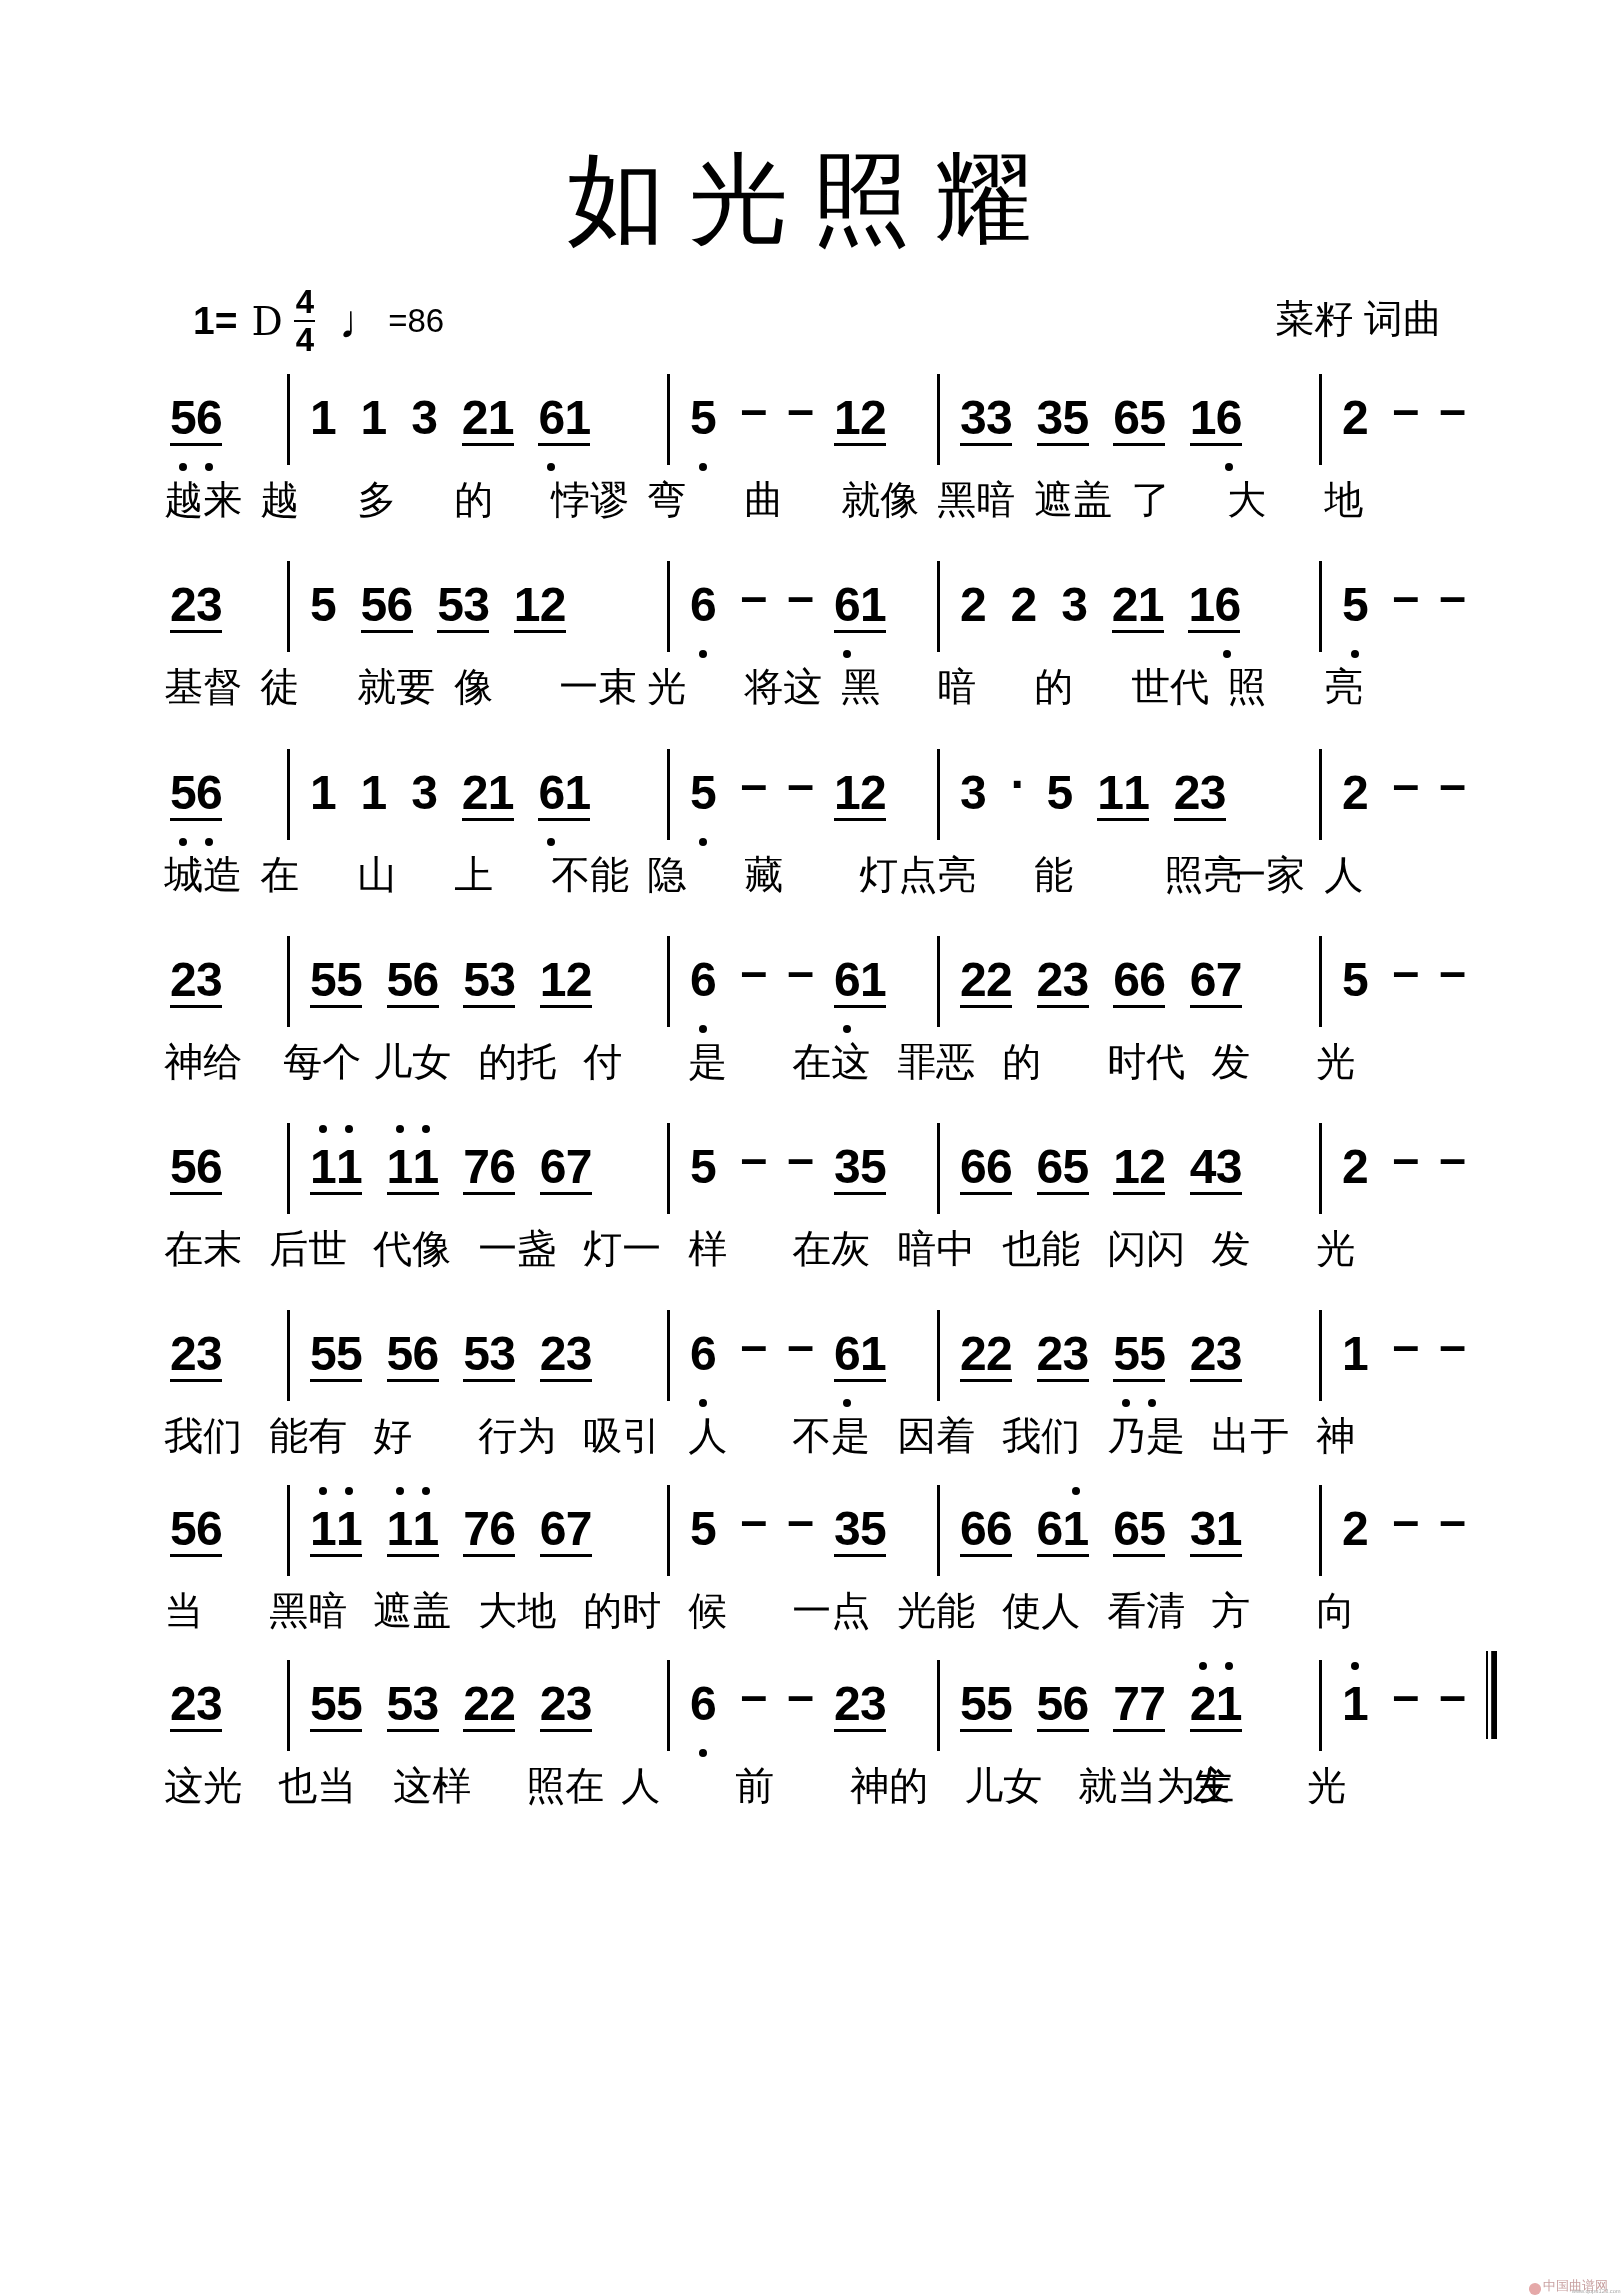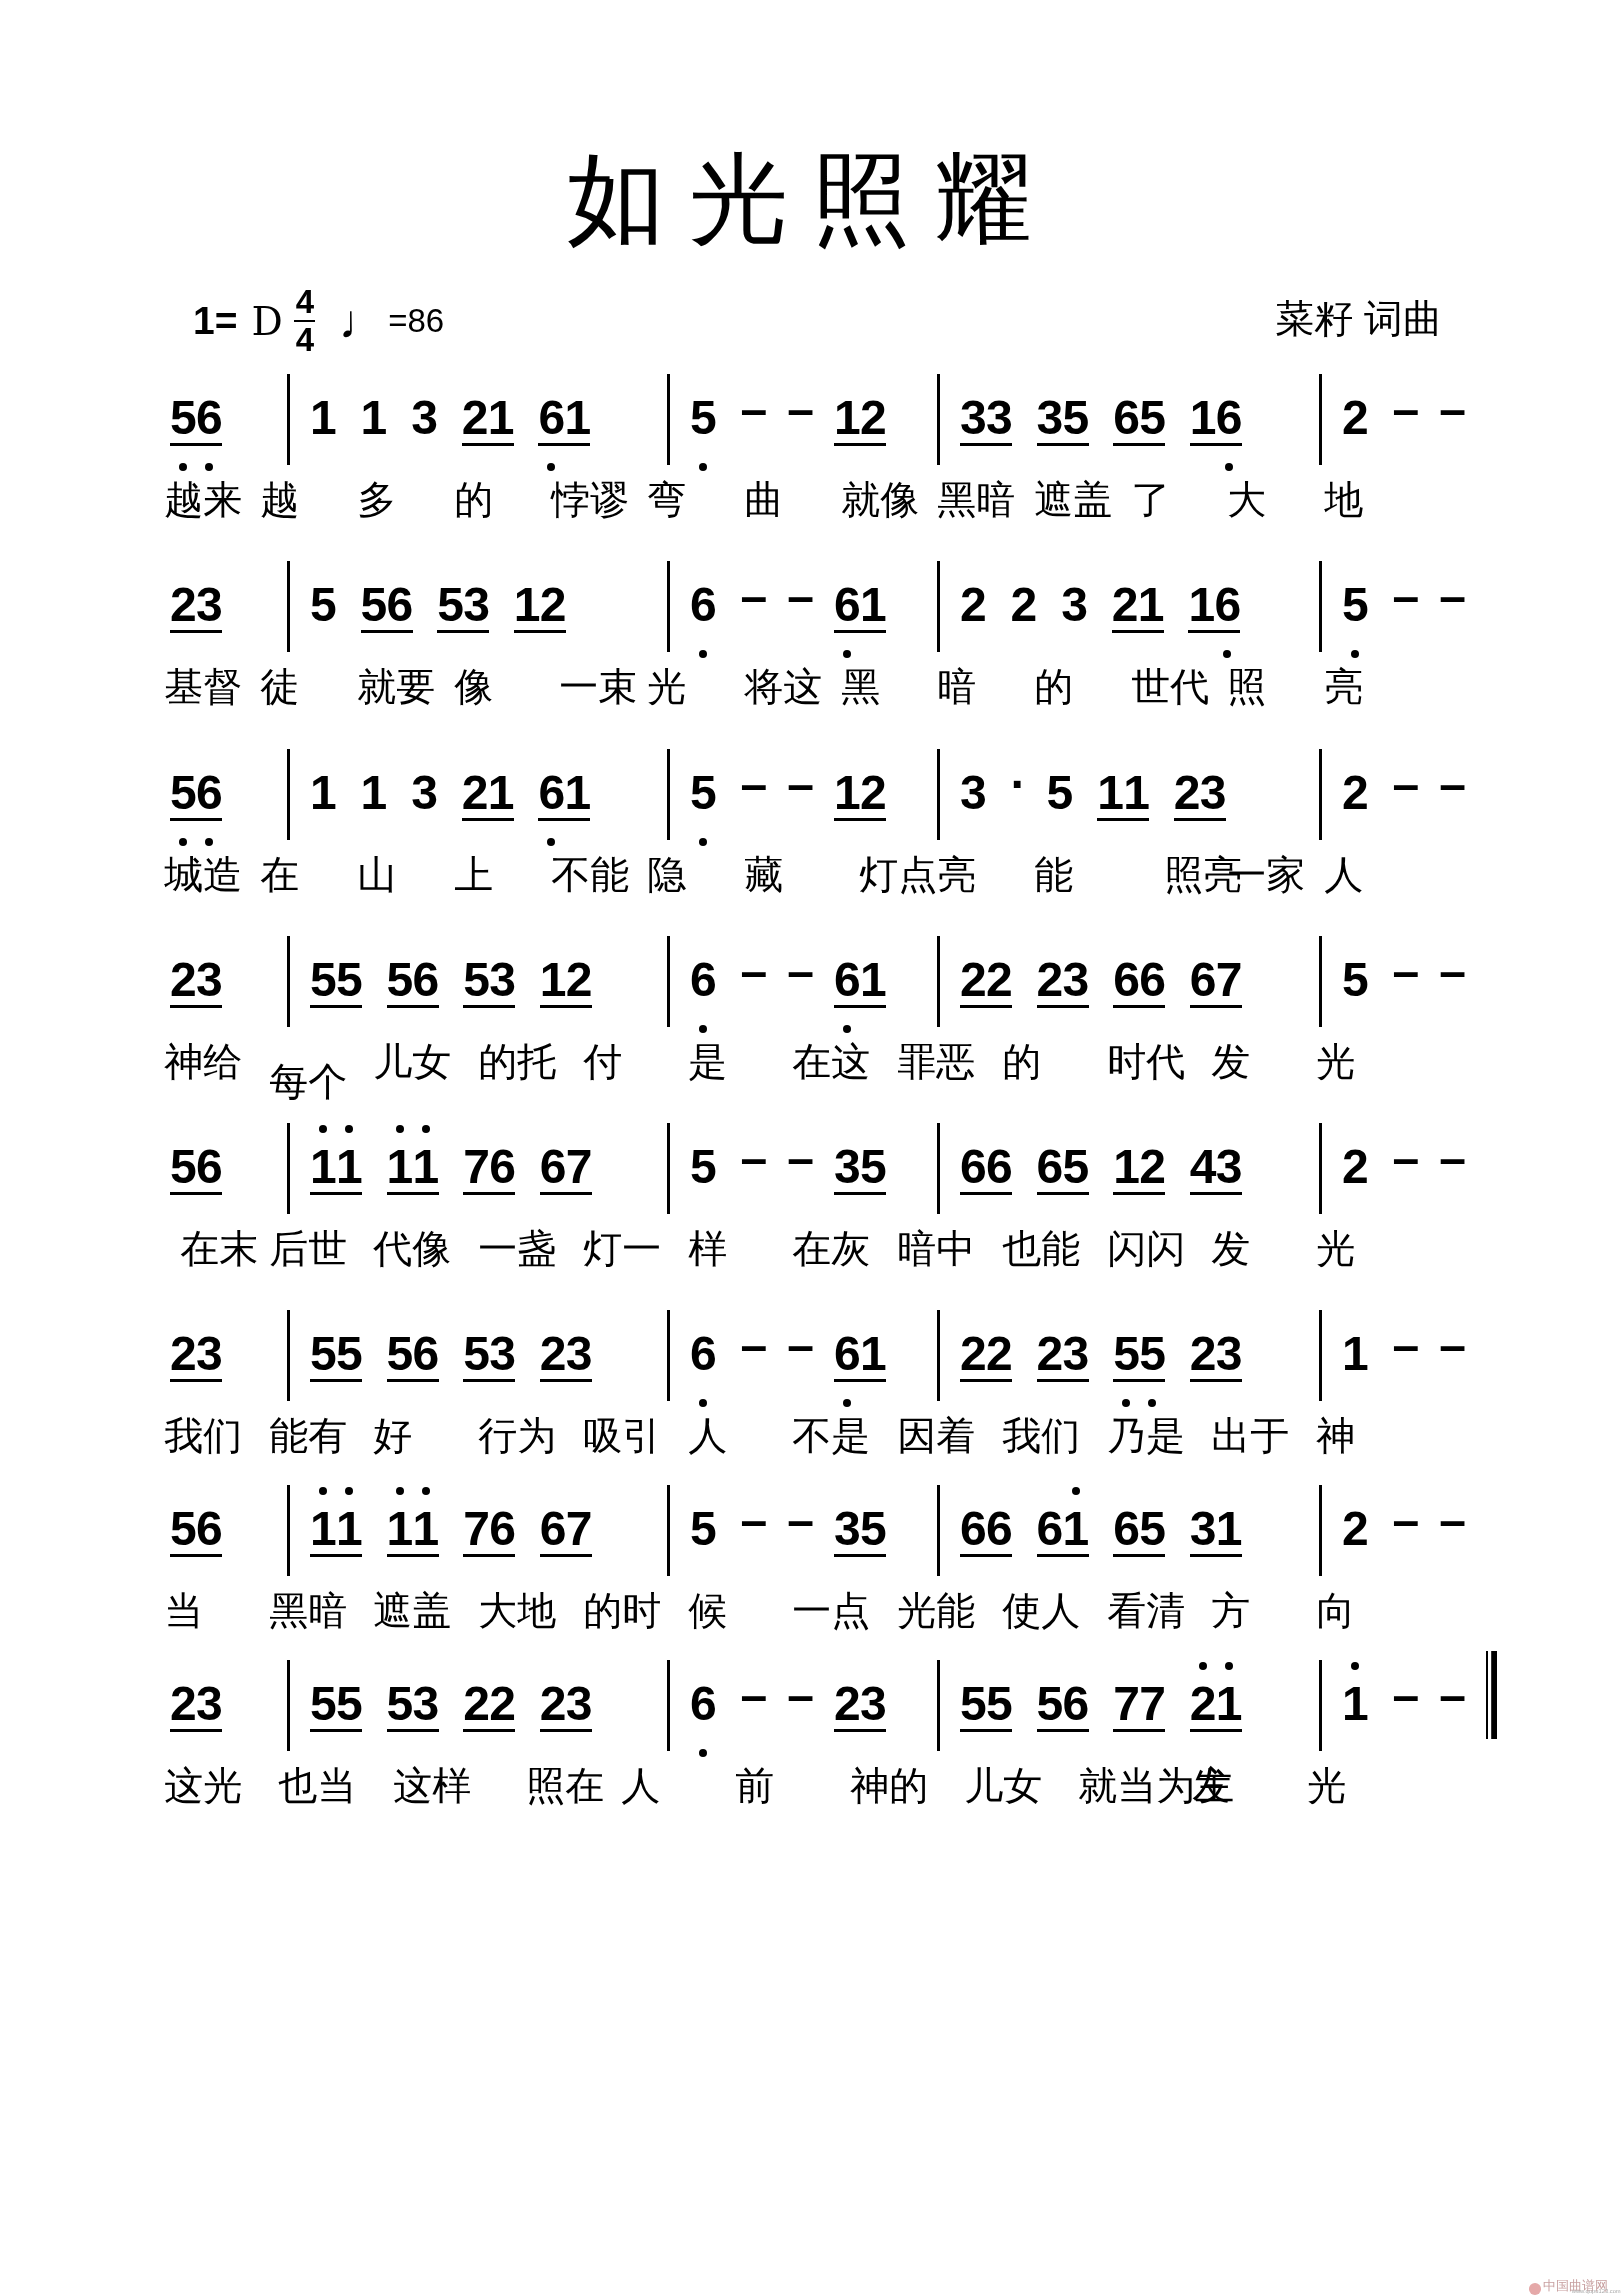--- a/index.html
+++ b/index.html
@@ -368,21 +368,21 @@
           <span class="dash">–</span>
           <span class="dash">–</span>
         </div>
         <div class="barline" style="left: 117px;"></div>
         <div class="barline" style="left: 497px;"></div>
         <div class="barline" style="left: 767px;"></div>
         <div class="barline" style="left: 1149px;"></div>
       </div>
       <div class="lyrics">
         <span style="left: 0px;">神给</span>
-        <span style="left: 105px; margin-top: 20px;">每个</span>
+        <span style="left: 119px;">每个</span>
         <span style="left: 209px;">儿女</span>
         <span style="left: 314px;">的托</span>
         <span style="left: 419px;">付</span>
         <span style="left: 524px;">是</span>
         <span style="left: 628px;">在这</span>
         <span style="left: 733px;">罪恶</span>
         <span style="left: 838px;">的</span>
         <span style="left: 943px;">时代</span>
         <span style="left: 1047px;">发</span>
         <span style="left: 1152px;">光</span>
@@ -449,21 +449,21 @@
           </span>
           <span class="dash">–</span>
           <span class="dash">–</span>
         </div>
         <div class="barline" style="left: 117px;"></div>
         <div class="barline" style="left: 497px;"></div>
         <div class="barline" style="left: 767px;"></div>
         <div class="barline" style="left: 1149px;"></div>
       </div>
       <div class="lyrics">
-        <span style="left: 0px; margin-left: 16px;">在末</span>
+        <span style="left: 0px;">在末</span>
         <span style="left: 105px;">后世</span>
         <span style="left: 209px;">代像</span>
         <span style="left: 314px;">一盏</span>
         <span style="left: 419px;">灯一</span>
         <span style="left: 524px;">样</span>
         <span style="left: 628px;">在灰</span>
         <span style="left: 733px;">暗中</span>
         <span style="left: 838px;">也能</span>
         <span style="left: 943px;">闪闪</span>
         <span style="left: 1047px;">发</span>

